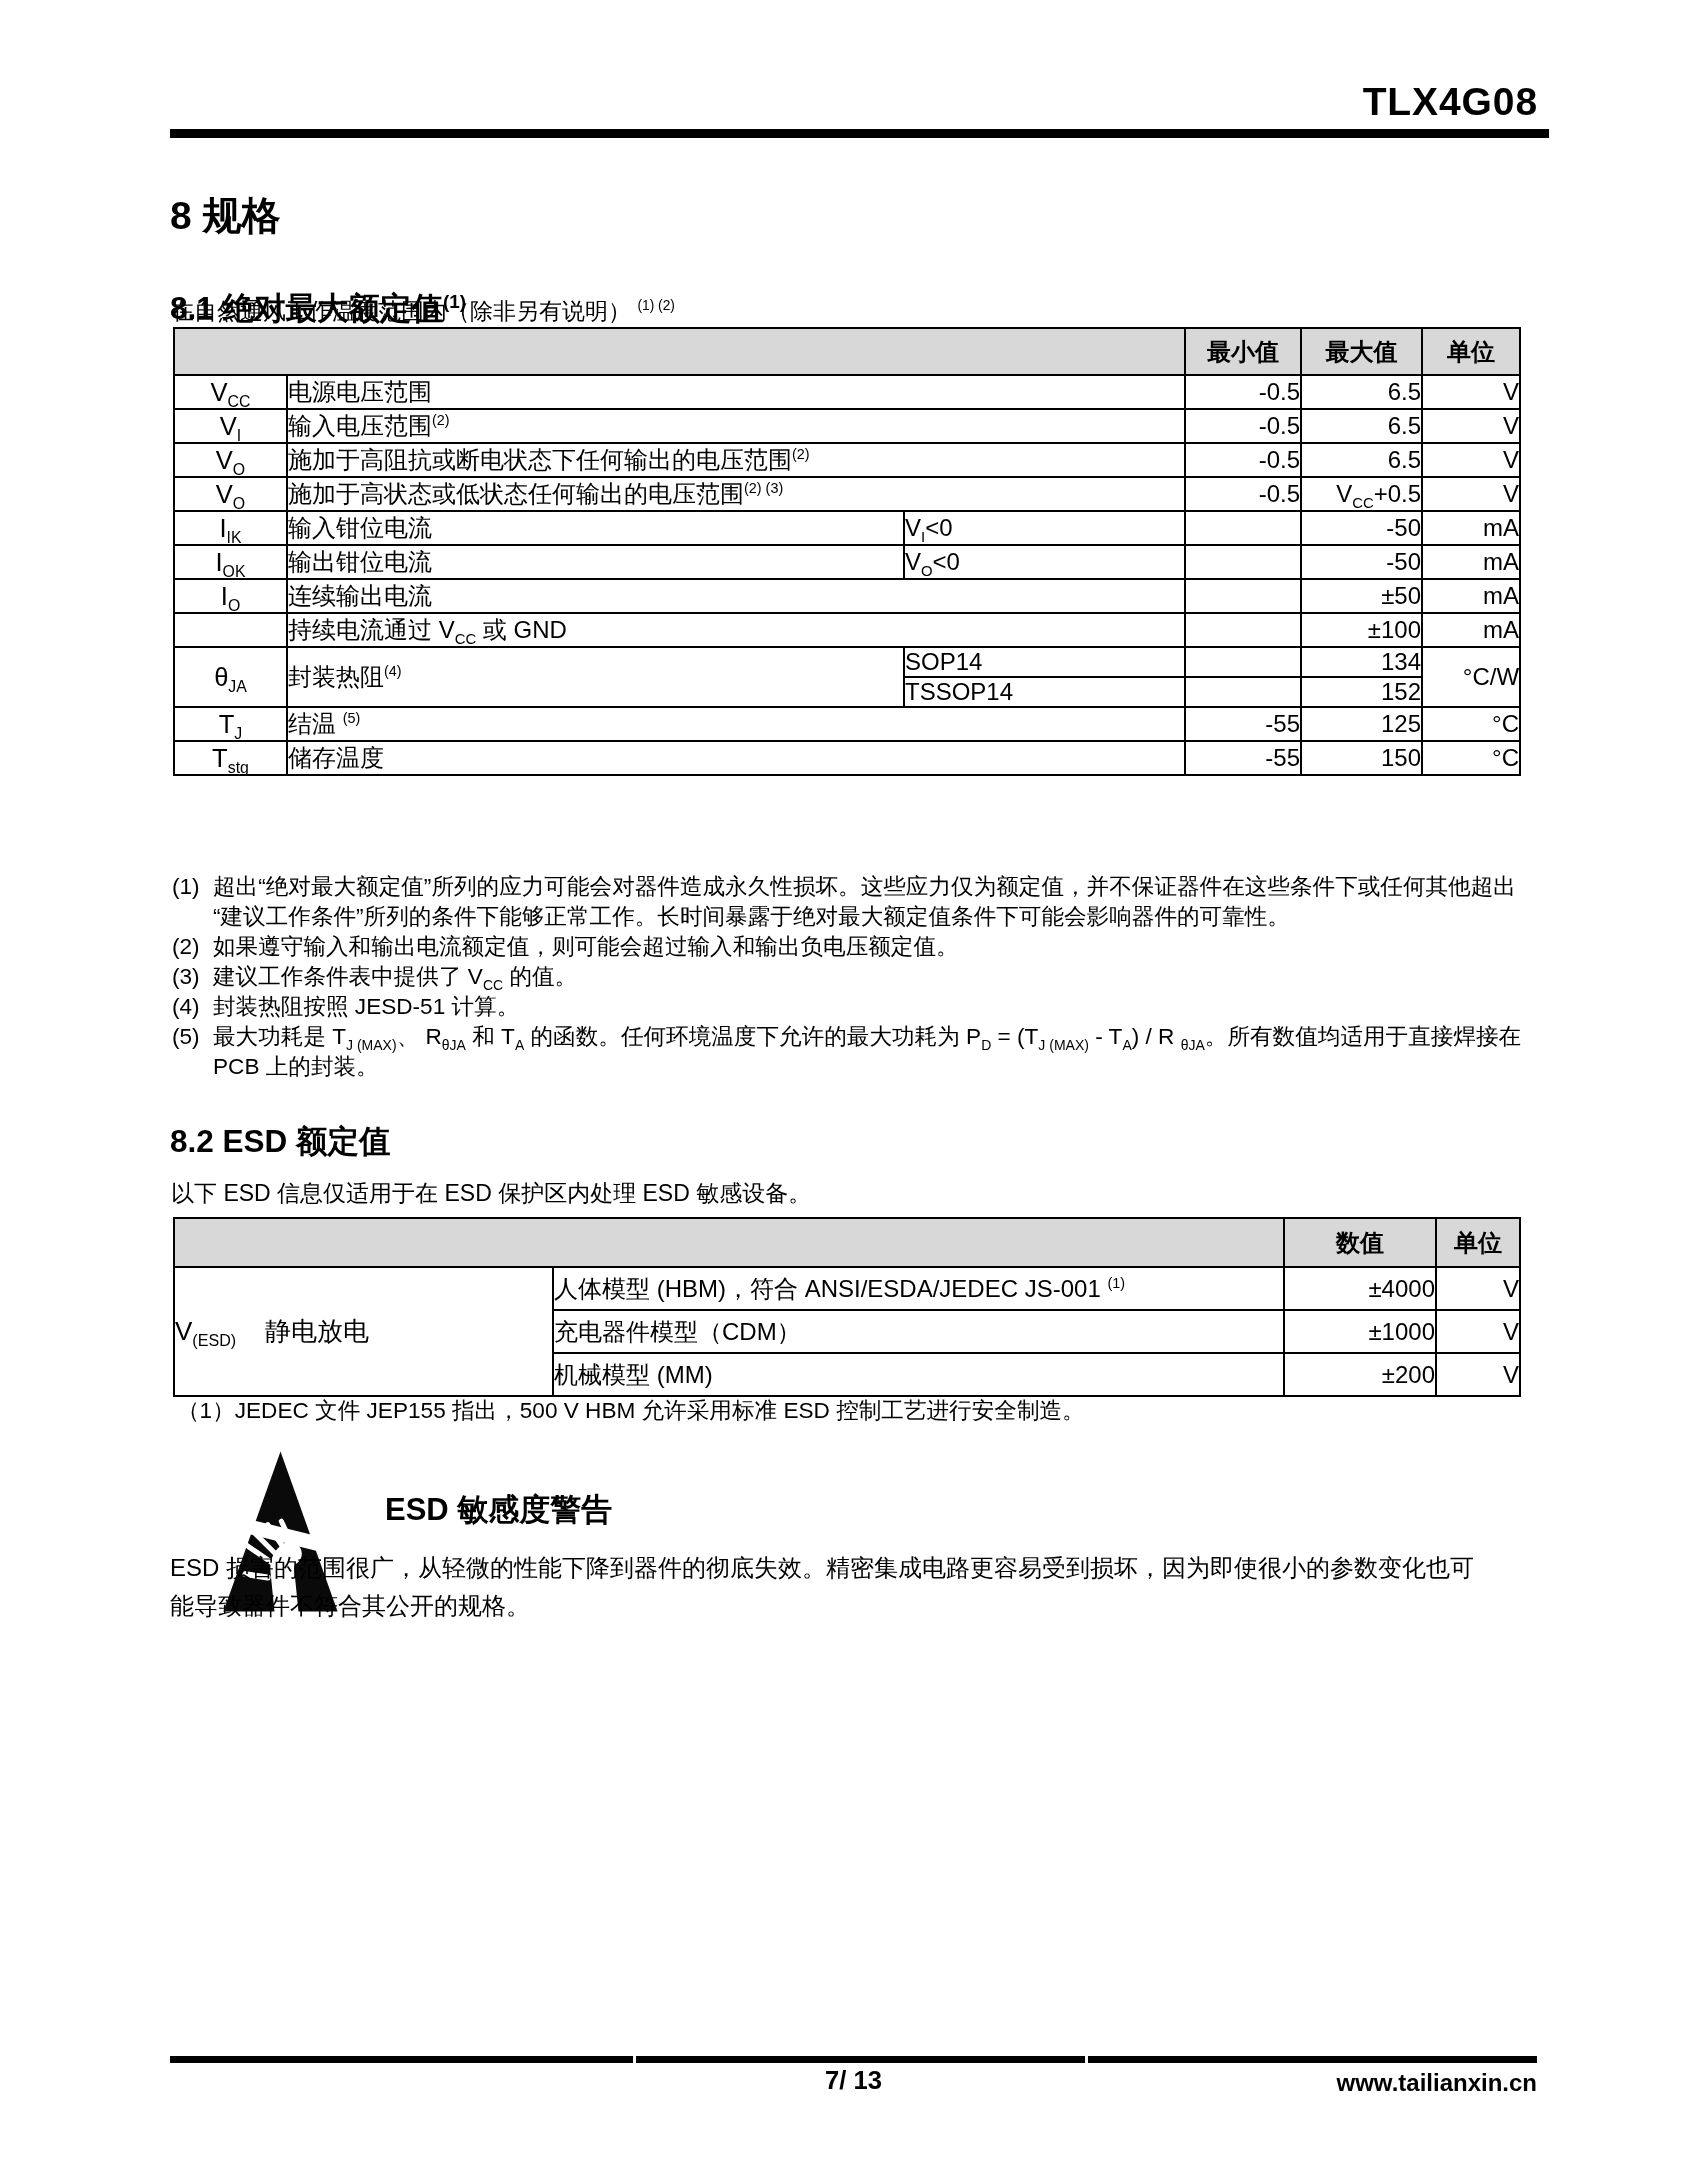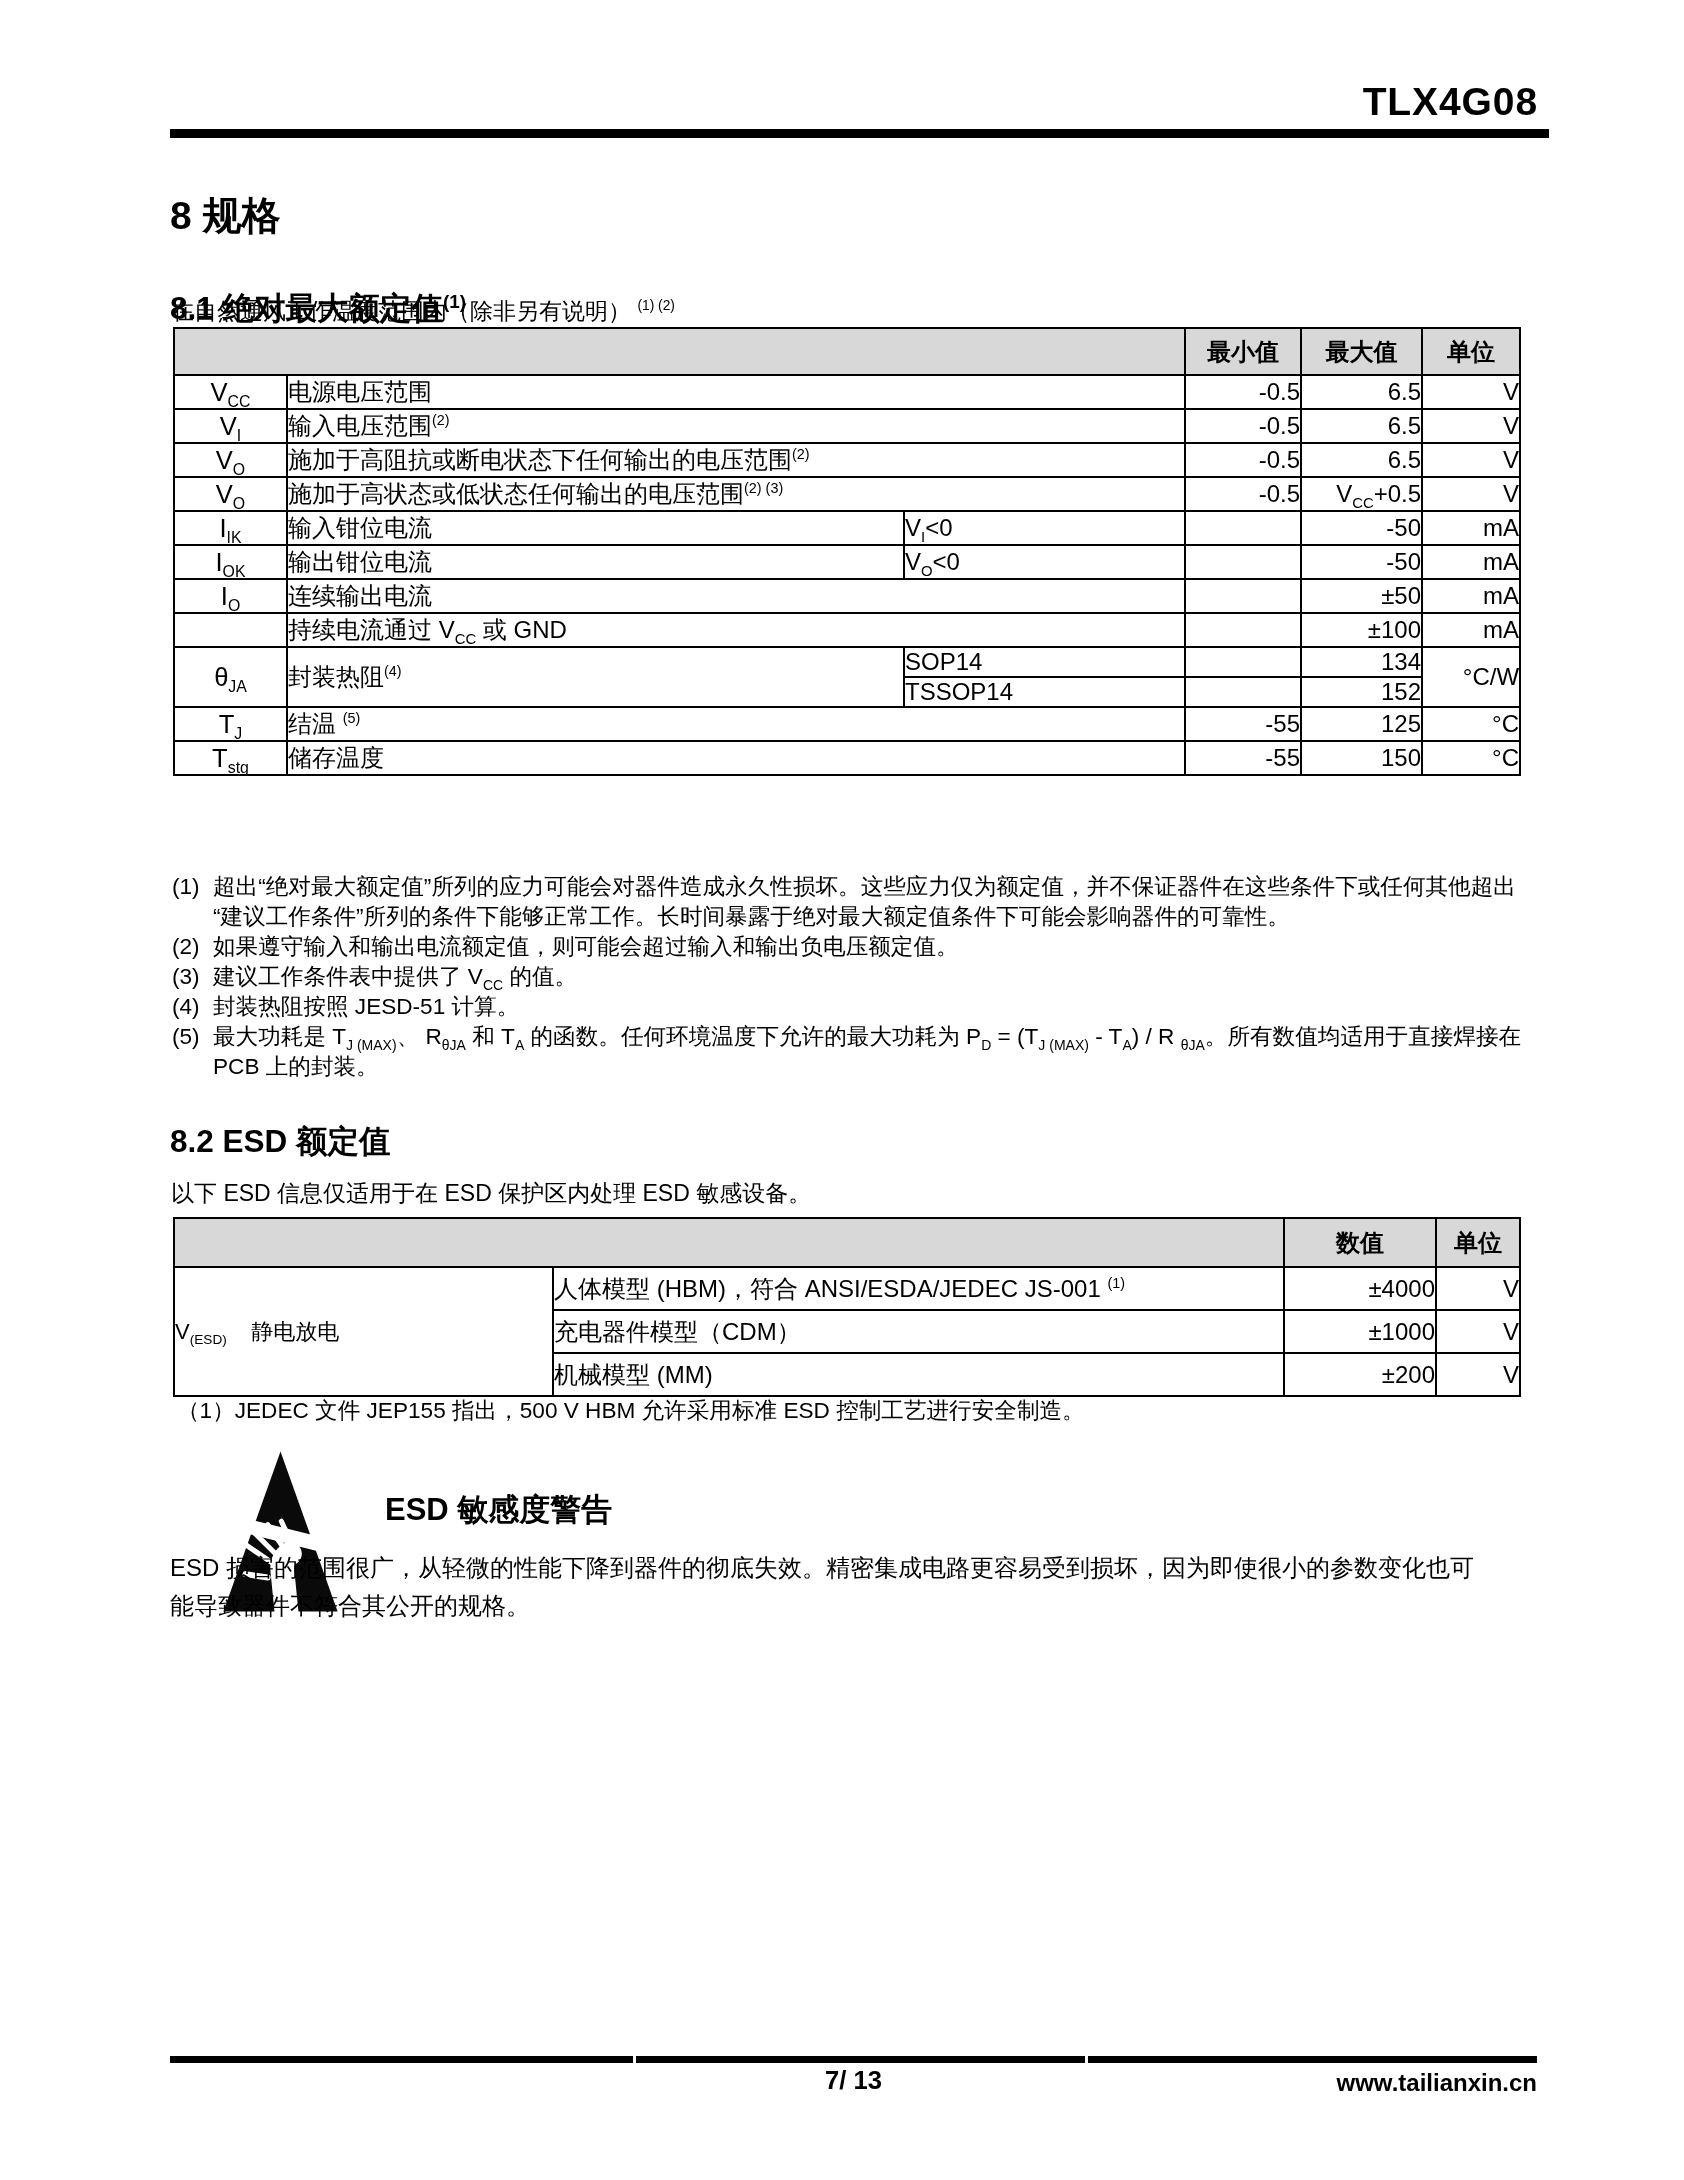--- a/index.html
+++ b/index.html
@@ -37,21 +37,21 @@
   .tbl-abs tr{height:23px;}
   .tbl-abs tr.thead{height:47px;}
   .tbl-esd{top:1217px;}
   .tbl-esd tr{height:43px;}
   .tbl-esd tr.thead{height:49px;}
   tr.thead td{background:#d8d8d8;font-weight:bold;text-align:center;}
   td.c-sym{text-align:center;font-size:25.6px;}
   td.c-desc{text-align:left;padding-left:17px;}
   td.c-cond{text-align:left;padding-left:12px;}
   td.c-min,td.c-max,td.c-unit{text-align:right;}
-  td.c-label{text-align:left;padding-left:13.6px;font-size:22px;}
+  td.c-label{text-align:left;padding-left:13.6px;font-size:26px;}
   td.c-model{text-align:left;padding-left:29px;margin-top:35px;}
 
   
   .fns{position:absolute;left:172px;top:872px;font-size:22.6px;line-height:30px;}
   .fn{display:flex;}
   .fn-num{width:41px;flex:0 0 41px;}
   .fn-text{white-space:nowrap;}
   .esd-fn{position:absolute;left:177px;top:1395px;font-size:22.6px;white-space:nowrap;}
 
   

